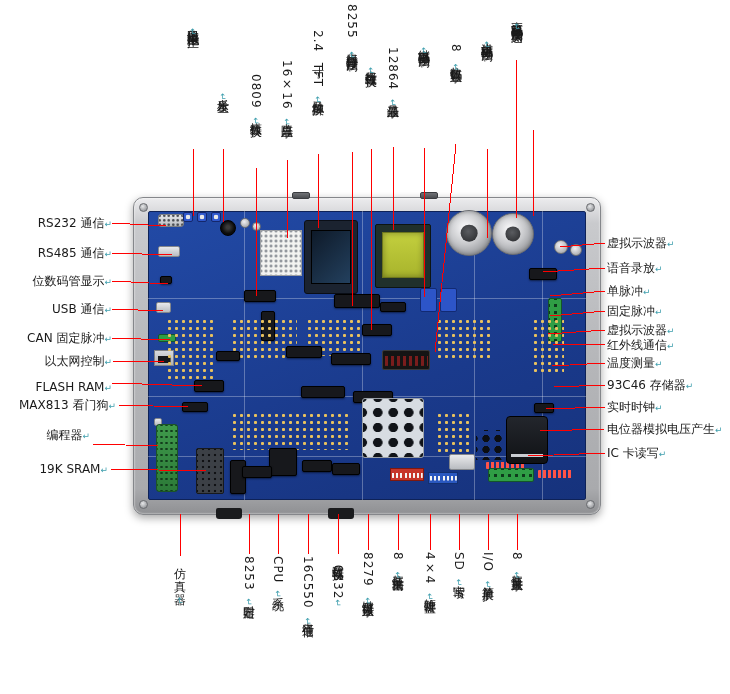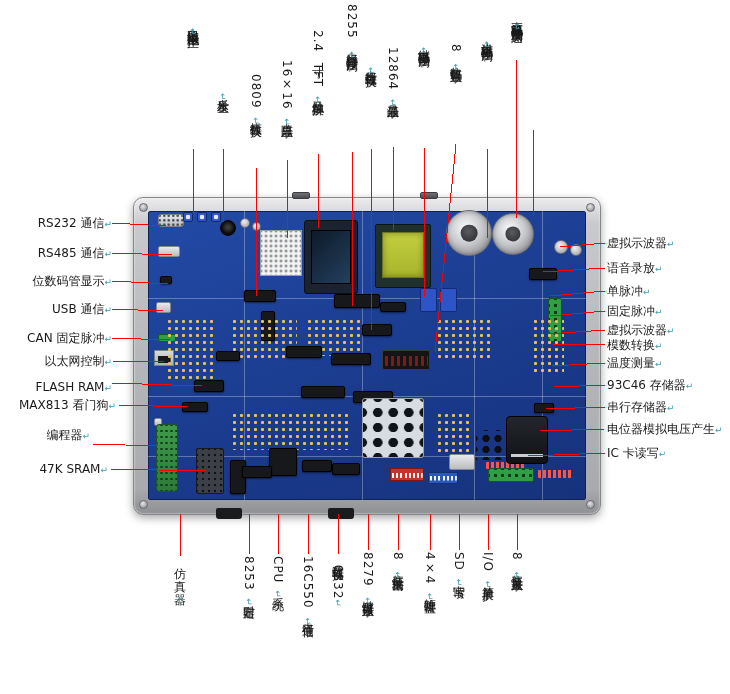--- a/index.html
+++ b/index.html
@@ -230,31 +230,31 @@
 
   <div class="hlabel" style="right:618px;top:215px"><span>RS232 通信</span><span class="eol">↵</span></div>
   <div class="hlabel" style="right:618px;top:245px"><span>RS485 通信</span><span class="eol">↵</span></div>
   <div class="hlabel" style="right:618px;top:273px"><span>位数码管显示</span><span class="eol">↵</span></div>
   <div class="hlabel" style="right:618px;top:301px"><span>USB 通信</span><span class="eol">↵</span></div>
   <div class="hlabel" style="right:618px;top:330px"><span>CAN 固定脉冲</span><span class="eol">↵</span></div>
   <div class="hlabel" style="right:618px;top:353px"><span>以太网控制</span><span class="eol">↵</span></div>
   <div class="hlabel" style="right:618px;top:379px"><span>FLASH RAM</span><span class="eol">↵</span></div>
   <div class="hlabel" style="right:614px;top:397px"><span>MAX813 看门狗</span><span class="eol">↵</span></div>
   <div class="hlabel" style="right:640px;top:427px"><span>编程器</span><span class="eol">↵</span></div>
-  <div class="hlabel" style="right:622px;top:461px"><span>47K SRAM</span><span class="eol">↵</span></div>
+  <div class="hlabel" style="right:622px;top:461px"><span>19K SRAM</span><span class="eol">↵</span></div>
 
   <div class="hlabel" style="left:607px;top:235px"><span>虚拟示波器</span><span class="eol">↵</span></div>
   <div class="hlabel" style="left:607px;top:260px"><span>语音录放</span><span class="eol">↵</span></div>
   <div class="hlabel" style="left:607px;top:283px"><span>单脉冲</span><span class="eol">↵</span></div>
   <div class="hlabel" style="left:607px;top:303px"><span>固定脉冲</span><span class="eol">↵</span></div>
   <div class="hlabel" style="left:607px;top:322px"><span>虚拟示波器</span><span class="eol">↵</span></div>
-  <div class="hlabel" style="left:607px;top:337px"><span>模数转换</span><span class="eol">↵</span></div>
+  <div class="hlabel" style="left:607px;top:337px"><span>红外线通信</span><span class="eol">↵</span></div>
   <div class="hlabel" style="left:607px;top:355px"><span>温度测量</span><span class="eol">↵</span></div>
   <div class="hlabel" style="left:607px;top:377px"><span>93C46 存储器</span><span class="eol">↵</span></div>
-  <div class="hlabel" style="left:607px;top:399px"><span>串行存储器</span><span class="eol">↵</span></div>
+  <div class="hlabel" style="left:607px;top:399px"><span>实时时钟</span><span class="eol">↵</span></div>
   <div class="hlabel" style="left:607px;top:421px"><span>电位器模拟电压产生</span><span class="eol">↵</span></div>
   <div class="hlabel" style="left:607px;top:445px"><span>IC 卡读写</span><span class="eol">↵</span></div>
 
   <div class="vlabel spread" style="left:172px;top:558px"><span>仿真器</span><span class="eol">↵</span></div>
   <div class="vlabel" style="left:241px;top:556px"><span>8253 定时器</span><span class="eol">↵</span></div>
   <div class="vlabel" style="left:270px;top:556px"><span>CPU 系统</span><span class="eol">↵</span></div>
   <div class="vlabel" style="left:300px;top:556px"><span>16C550 串行通信</span><span class="eol">↵</span></div>
   <div class="vlabel" style="left:330px;top:556px"><span>数模转换 0832</span><span class="eol">↵</span></div>
   <div class="vlabel" style="left:360px;top:552px"><span>8279 键盘接口显示</span><span class="eol">↵</span></div>
   <div class="vlabel" style="left:390px;top:552px"><span>8 位开关量输出</span><span class="eol">↵</span></div>

